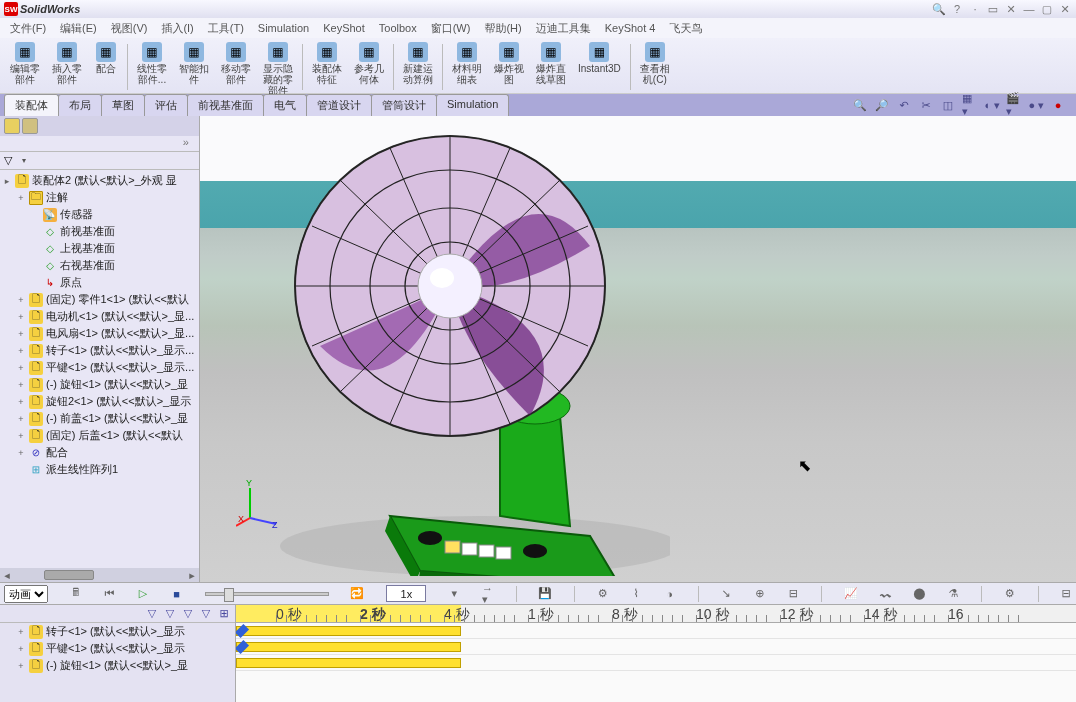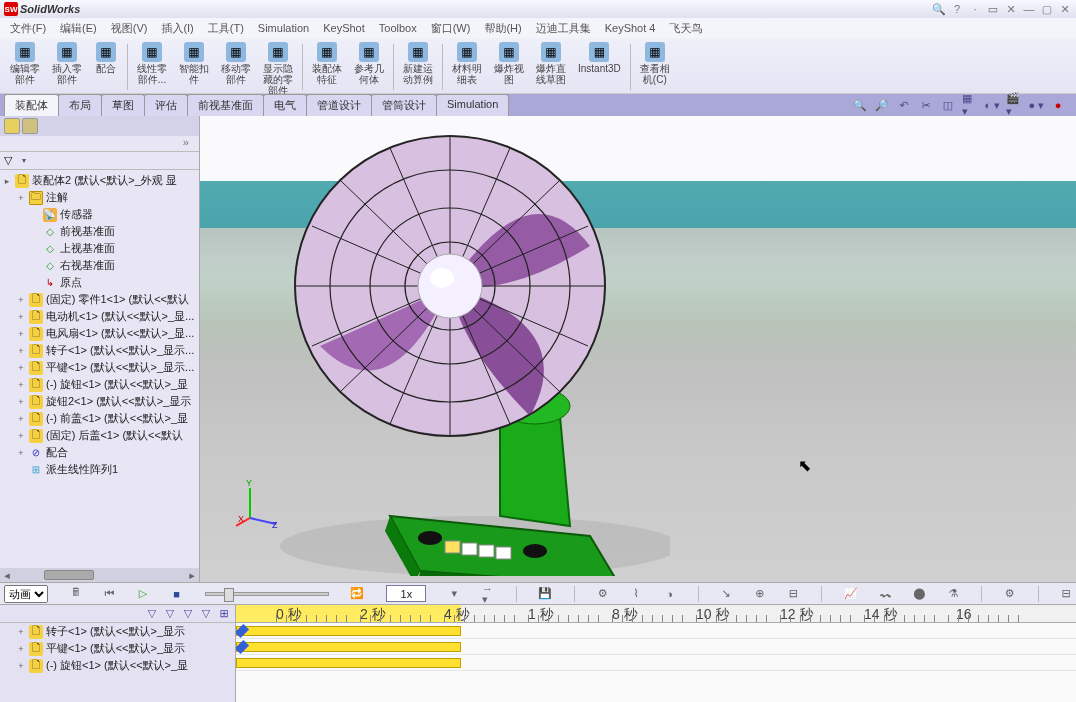--- a/index.html
+++ b/index.html
@@ -468,21 +468,21 @@
       <div id="ruler-marks">
           <div class="tl-mark" style="left: 40px;">0 秒</div>
           <div class="tl-tick" style="left: 40px;"></div>
           <div class="tl-tick" style="left: 50px;"></div>
           <div class="tl-tick" style="left: 60px;"></div>
           <div class="tl-tick" style="left: 70px;"></div>
           <div class="tl-tick" style="left: 80px;"></div>
           <div class="tl-tick" style="left: 90px;"></div>
           <div class="tl-tick" style="left: 100px;"></div>
           <div class="tl-tick" style="left: 110px;"></div>
-          <div class="tl-mark" style="left: 124px;">2 秒</div>
+          <div class="tl-mark" style="left: 124px; font-weight: bold;">2 秒</div>
           <div class="tl-tick" style="left: 124px;"></div>
           <div class="tl-tick" style="left: 134px;"></div>
           <div class="tl-tick" style="left: 144px;"></div>
           <div class="tl-tick" style="left: 154px;"></div>
           <div class="tl-tick" style="left: 164px;"></div>
           <div class="tl-tick" style="left: 174px;"></div>
           <div class="tl-tick" style="left: 184px;"></div>
           <div class="tl-tick" style="left: 194px;"></div>
           <div class="tl-mark" style="left: 208px;">4 秒</div>
           <div class="tl-tick" style="left: 208px;"></div>
@@ -531,21 +531,21 @@
           <div class="tl-tick" style="left: 614px;"></div>
           <div class="tl-mark" style="left: 628px;">14 秒</div>
           <div class="tl-tick" style="left: 628px;"></div>
           <div class="tl-tick" style="left: 638px;"></div>
           <div class="tl-tick" style="left: 648px;"></div>
           <div class="tl-tick" style="left: 658px;"></div>
           <div class="tl-tick" style="left: 668px;"></div>
           <div class="tl-tick" style="left: 678px;"></div>
           <div class="tl-tick" style="left: 688px;"></div>
           <div class="tl-tick" style="left: 698px;"></div>
-          <div class="tl-mark" style="left: 712px; margin-left: 8px;">16</div>
+          <div class="tl-mark" style="left: 712px;">16</div>
           <div class="tl-tick" style="left: 712px;"></div>
           <div class="tl-tick" style="left: 722px;"></div>
           <div class="tl-tick" style="left: 732px;"></div>
           <div class="tl-tick" style="left: 742px;"></div>
           <div class="tl-tick" style="left: 752px;"></div>
           <div class="tl-tick" style="left: 762px;"></div>
           <div class="tl-tick" style="left: 772px;"></div>
           <div class="tl-tick" style="left: 782px;"></div>
         </div>
     </div>

